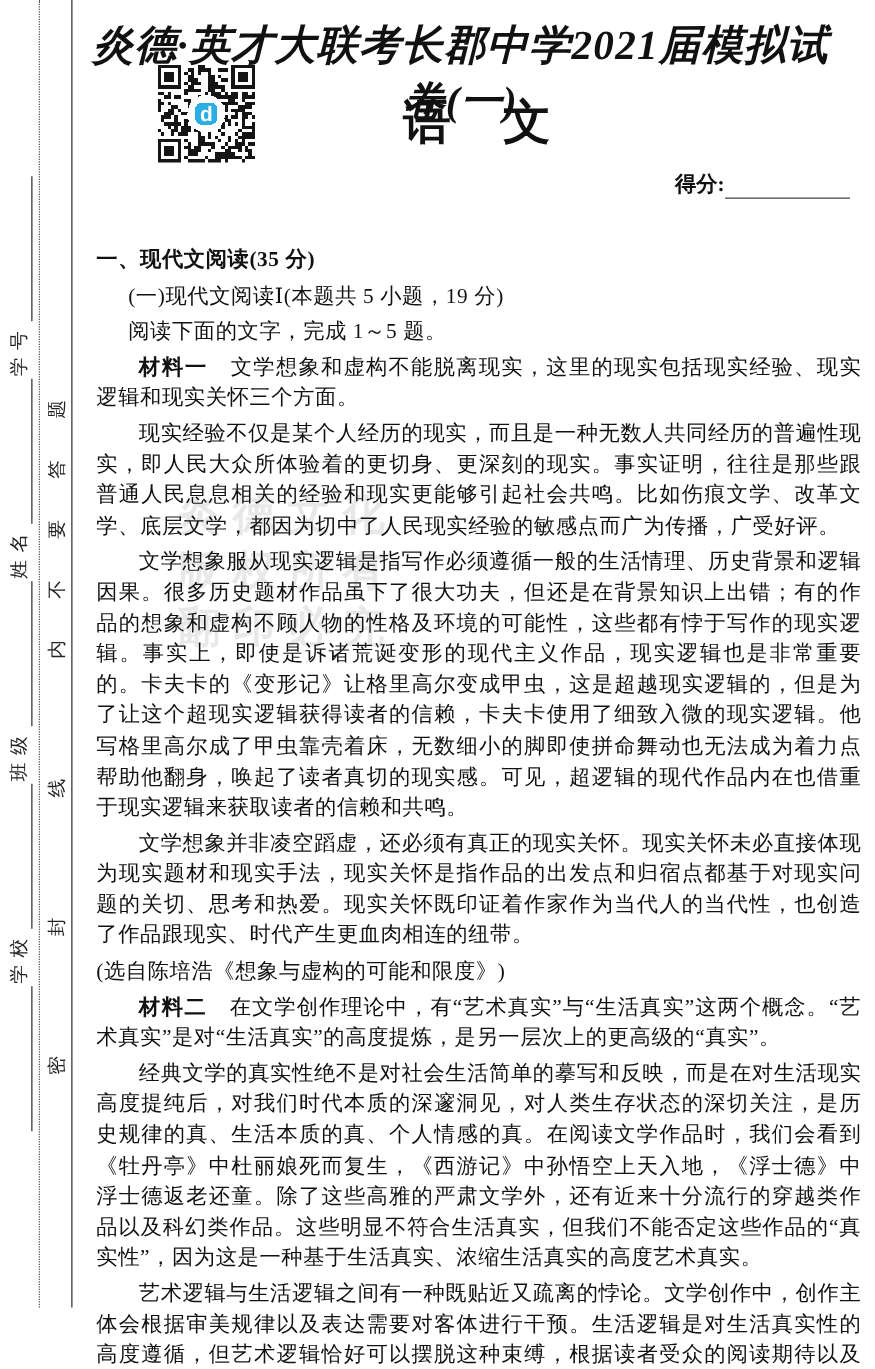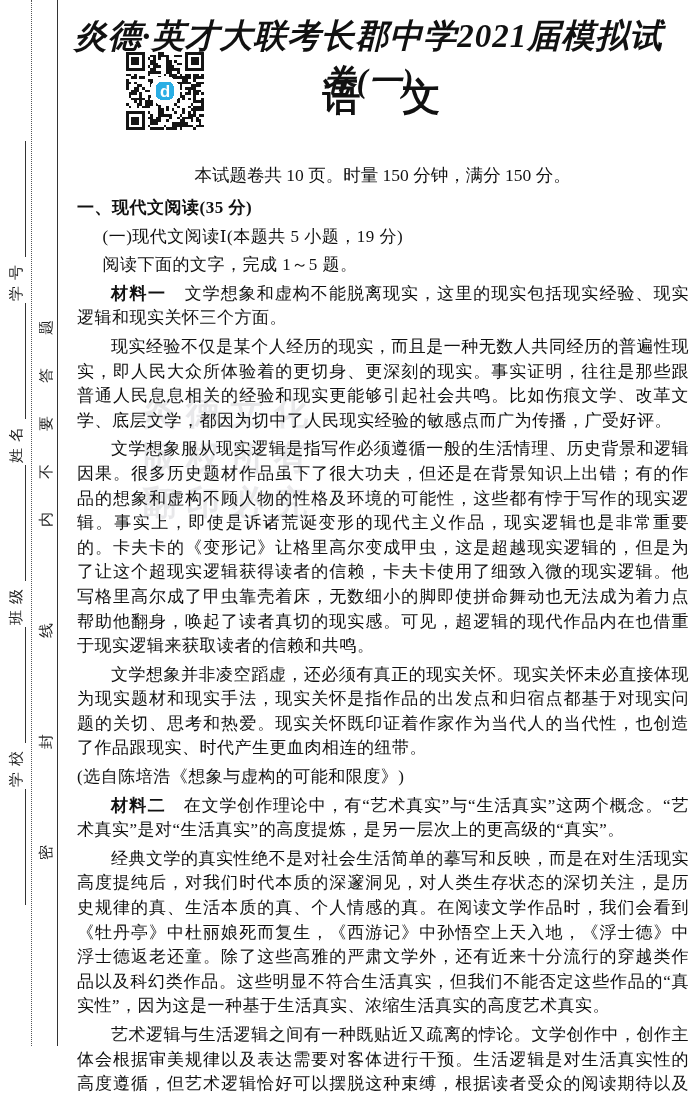--- a/index.html
+++ b/index.html
@@ -97,22 +97,22 @@
       </g>
 
       <circle cx="14.5" cy="14.5" r="5.6" fill="#ffffff"></circle>
       <rect x="11.2" y="11.2" width="6.6" height="6.6" rx="2" fill="#2BAEE4"></rect>
       <text x="14.5" y="16.7" font-size="6.2" font-weight="bold" text-anchor="middle" fill="#ffffff" font-family="Liberation Sans, DejaVu Sans, sans-serif">d</text>
     </svg>
   </div>
 
   <div class="subject-title">语　文</div>
 
+  <div class="score-row"><span class="score-label">得分:</span><span class="score-blank"></span></div>
 
-  <div class="paper-info">本试题卷共 10 页。时量 150 分钟，满分 150 分。</div>
 
   <div class="watermark">
       <div>炎德文化</div>
       <div>版权所有</div>
       <div>翻印必究</div>
     </div>
 
   <div class="body-text">
     <div class="line section-title">一、现代文阅读(35 分)</div>
     <div class="line indent">(一)现代文阅读Ⅰ(本题共 5 小题，19 分)</div>

